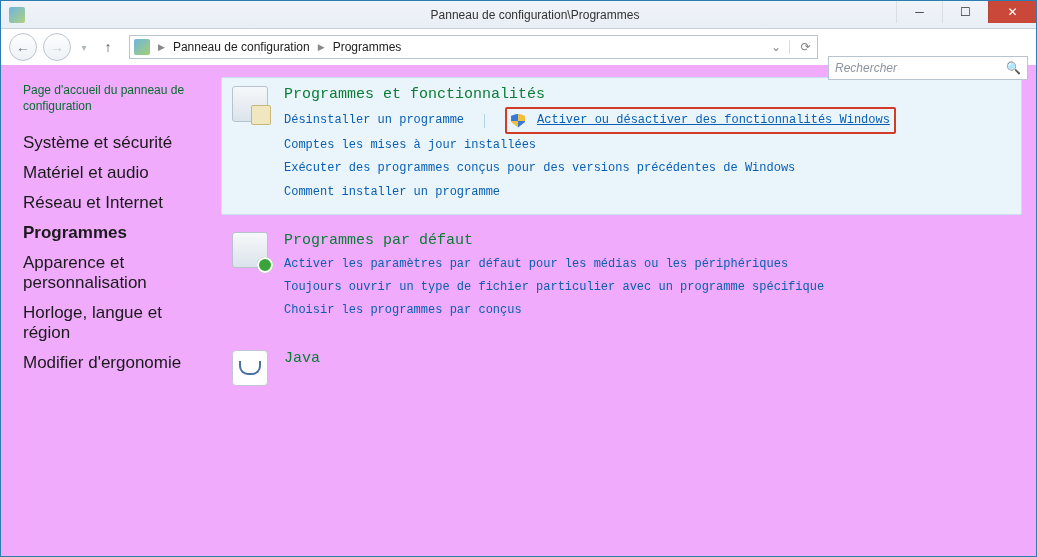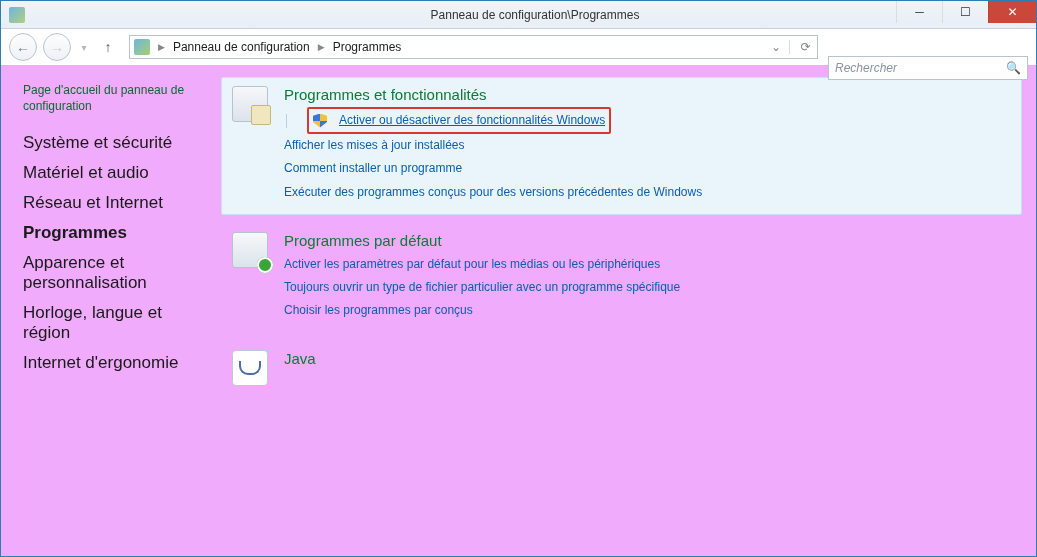--- a/index.html
+++ b/index.html
@@ -177,21 +177,21 @@
     box-shadow: inset 0 0 0 2px #fff;
   }
   .icon-java {
     width:36px;height:36px;border:1px solid #c2c8cf;border-radius:4px;
     background:#fff;
     display:flex;align-items:center;justify-content:center;
   }
   .icon-java::before {
     content:""; width:18px;height:12px;border:2px solid #4a6fa5;border-top:none;border-radius:0 0 9px 9px;
   }
-  .section-body { flex:1; padding-top: 0; }
+  .section-body { flex:1; padding-top: 0; font-family: Liberation Mono, monospace; }
   .section-title {
     color: #0a7c35;
     font-size: 15px;
     margin-bottom: 4px;
     cursor: pointer;
   }
   .links-row {
     display: flex; flex-wrap: wrap;
     gap: 0 18px;
     align-items: center;
@@ -258,47 +258,48 @@
 <div class="content">
   <div class="sidebar">
     <a class="sidebar-heading">Page d'accueil du panneau de configuration</a>
     <div class="side-sub">
       <a class="side-link">Système et sécurité</a>
       <a class="side-link">Matériel et audio</a>
       <a class="side-link">Réseau et Internet</a>
       <a class="side-link active">Programmes</a>
       <a class="side-link">Apparence et personnalisation</a>
       <a class="side-link">Horloge, langue et région</a>
-      <a class="side-link">Internet d'ergonomie</a>
+      <a class="side-link">Modifier d'ergonomie</a>
     </div>
   </div>
 
   <div class="main">
 
     <div class="section hl">
       <div class="section-icon">
         <div class="icon-box programs"></div>
       </div>
       <div class="section-body">
         <div class="section-title">Programmes et fonctionnalités</div>
         <div class="links-row">
+          <a class="task-link">Désinstaller un programme</a>
           <span class="divider"></span>
           <span class="highlight-box">
             <span class="shield"></span>
             <a class="task-link">Activer ou désactiver des fonctionnalités Windows</a>
           </span>
         </div>
         <div class="links-row">
-          <a class="task-link">Afficher les mises à jour installées</a>
+          <a class="task-link">Comptes les mises à jour installées</a>
+        </div>
+        <div class="links-row">
+          <a class="task-link">Exécuter des programmes conçus pour des versions précédentes de Windows</a>
         </div>
         <div class="links-row">
           <a class="task-link">Comment installer un programme</a>
-        </div>
-        <div class="links-row">
-          <a class="task-link">Exécuter des programmes conçus pour des versions précédentes de Windows</a>
         </div>
       </div>
     </div>
 
     <div class="section">
       <div class="section-icon">
         <div class="icon-box defaults"></div>
       </div>
       <div class="section-body">
         <div class="section-title">Programmes par défaut</div>

